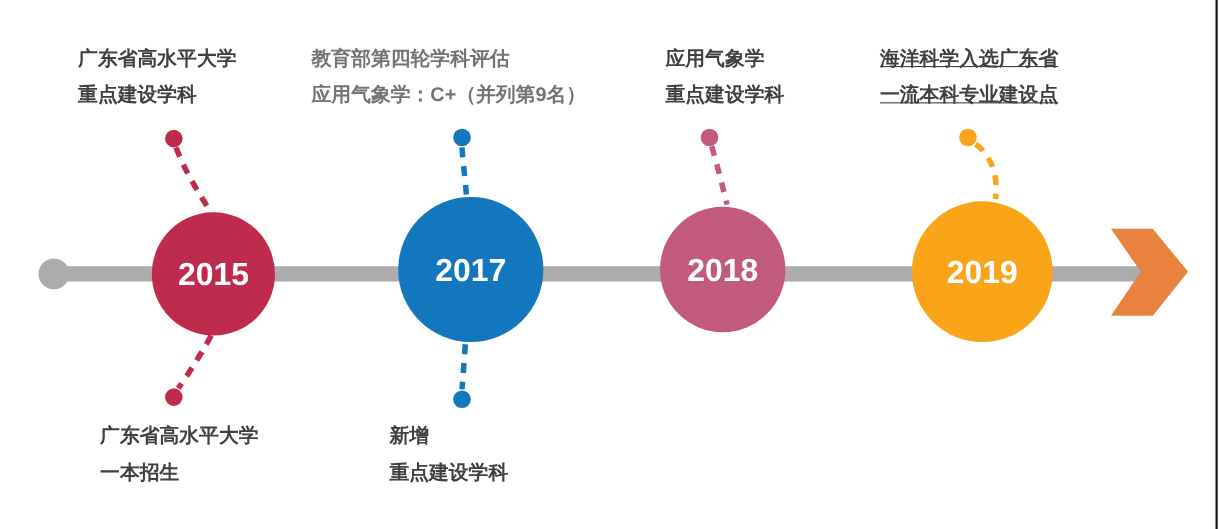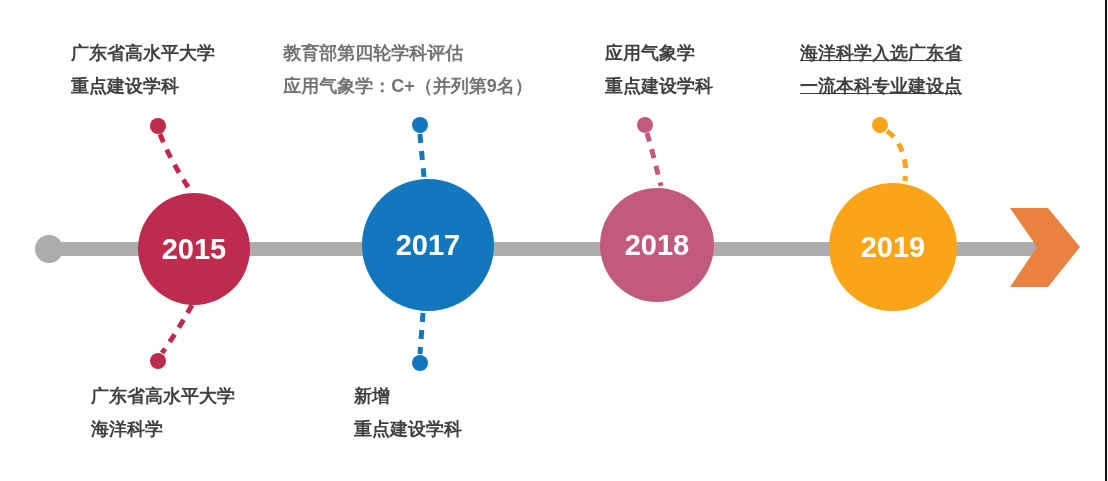--- a/index.html
+++ b/index.html
@@ -97,21 +97,21 @@
     <div>重点建设学科</div>
   </div>
 
   <div class="label label-top" style="left: 881px; color: rgb(64, 64, 64); text-decoration: underline;">
     <div>海洋科学入选广东省</div>
     <div>一流本科专业建设点</div>
   </div>
 
   <div class="label label-bottom" style="left: 163px; color: rgb(64, 64, 64);">
     <div>广东省高水平大学</div>
-    <div>海洋科学</div>
+    <div>一本招生</div>
   </div>
 
   <div class="label label-bottom" style="left: 408px; color: rgb(64, 64, 64);">
     <div>新增</div>
     <div>重点建设学科</div>
   </div>
 
 </div>
 
 </body></html>

